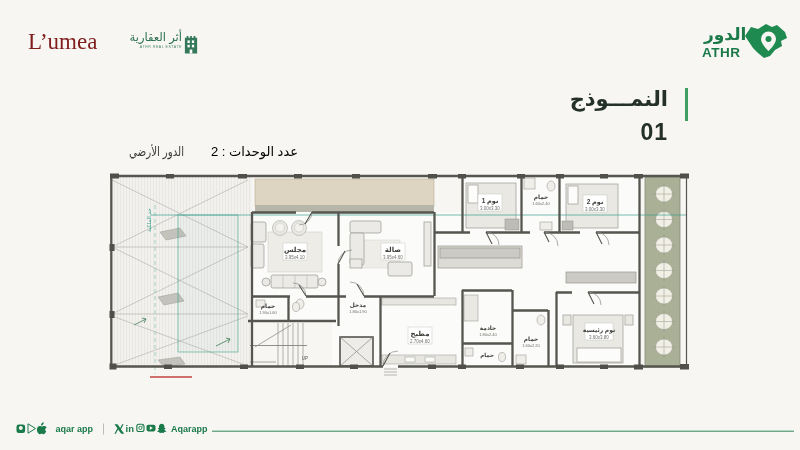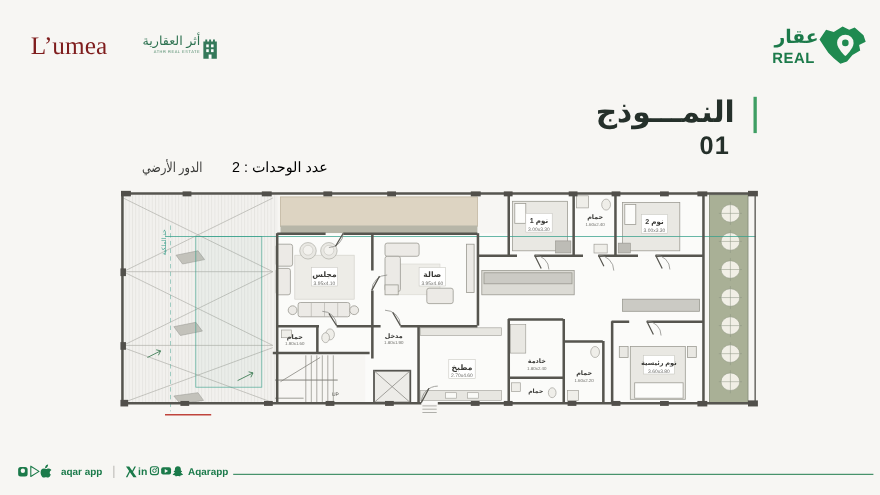--- a/index.html
+++ b/index.html
@@ -20,31 +20,31 @@
 <path d="M1 24 V6 l2 0 v-2 h2 v2 h2 V4 h2 v2 h2 V4 h2 v2 h2 V24 Z" fill="#35795a"></path>
 <rect x="4" y="9" width="2.6" height="3" fill="#fff"></rect>
       <rect x="9" y="9" width="2.6" height="3" fill="#fff"></rect>
 <rect x="4" y="14" width="2.6" height="3" fill="#fff"></rect>
       <rect x="9" y="14" width="2.6" height="3" fill="#fff"></rect>
 <rect x="6.5" y="19.5" width="3" height="4.5" fill="#fff"></rect>
 </svg>
 </div>
 
 <div class="abs" style="left:698px;top:24px;width:95px;height:40px;">
-<div class="abs ar" style="left:6px;top:0px;font-size:17px;font-weight:bold;color:#1c7a4a;">عقار</div>
-<div class="abs" style="left:4px;top:21px;font-size:13.5px;font-weight:bold;color:#1c7a4a;letter-spacing:0.5px;">REAL</div>
+<div class="abs ar" style="left:6px;top:0px;font-size:17px;font-weight:bold;color:#1c7a4a;">الدور</div>
+<div class="abs" style="left:4px;top:21px;font-size:13.5px;font-weight:bold;color:#1c7a4a;letter-spacing:0.5px;">ATHR</div>
 <svg class="abs" style="left:46px;top:-2px;" width="44" height="37" viewBox="0 0 44 37">
 <path d="M1 14 L7 5 L14 7 L22 2 L28 5 L33 3 L41 10 L43 16 L37 19 L38 24 L31 28 L26 34 L20 36 L14 31 L9 26 L5 20 Z" fill="#1f8a50"></path>
 <path d="M24.5 9.5 a7.5 7.5 0 0 1 7.5 7.5 c0 5-7.5 12-7.5 12 s-7.5-7-7.5-12 a7.5 7.5 0 0 1 7.5-7.5 Z" fill="#f7f6f3"></path>
 <circle cx="24.5" cy="17" r="3" fill="#1f8a50"></circle>
 </svg>
 </div>
 
-<div class="abs ar" style="left:468px;top:87px;width:200px;height:36px;font-size:27px;font-weight:bold;color:#25302a;text-align:right;white-space:nowrap;">النمـــوذج</div>
-<div class="abs" style="left:636px;top:119px;width:32px;font-size:23px;font-weight:bold;color:#25302a;letter-spacing:1px;">01</div>
+<div class="abs ar" style="left:468px;top:87px;width:200px;height:36px;font-size:21px;font-weight:bold;color:#25302a;text-align:right;white-space:nowrap;">النمـــوذج</div>
+<div class="abs" style="left:636px;top:119px;width:32px;font-size:23px;font-weight:bold;color:#25302a;text-align:right;letter-spacing:1px;">01</div>
 
 <div class="abs" style="left:685px;top:88px;width:2.5px;height:33px;background:#3f9e63;"></div>
 
 <div class="abs ar" style="left:205px;top:144px;width:93px;font-size:13px;color:#000000;white-space:nowrap;">عدد الوحدات : 2</div>
 
 <div class="abs ar" style="left:126px;top:144px;width:58px;font-size:12.5px;color:#3a3a38;white-space:nowrap;transform:scaleX(0.82);transform-origin:100% 50%;">الدور الأرضي</div>
 
 <svg class="abs" style="left:0;top:0;" width="800" height="450" viewBox="0 0 800 450">
 <defs>
 <pattern id="hatch" width="3" height="8" patternUnits="userSpaceOnUse">

